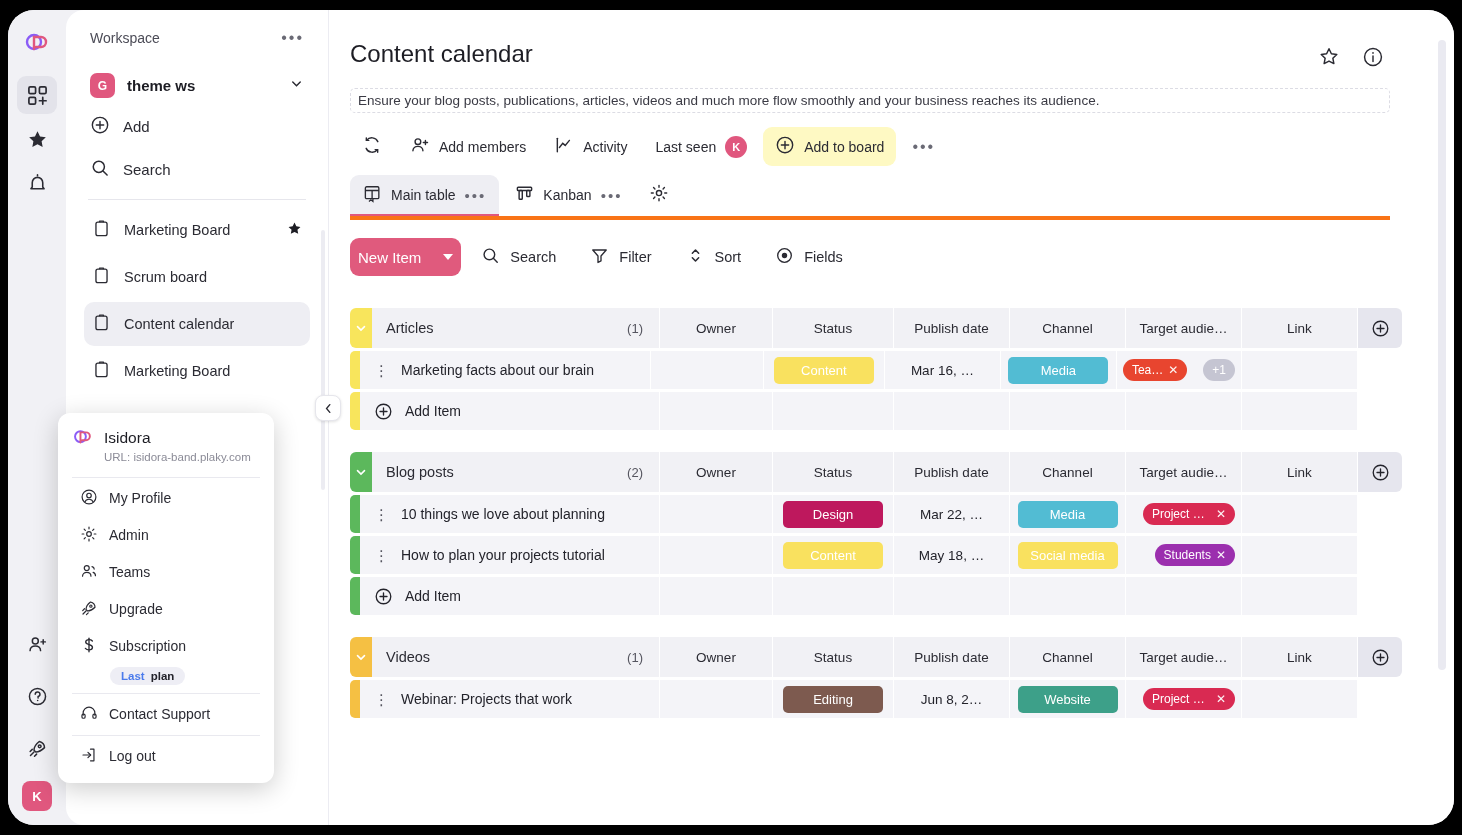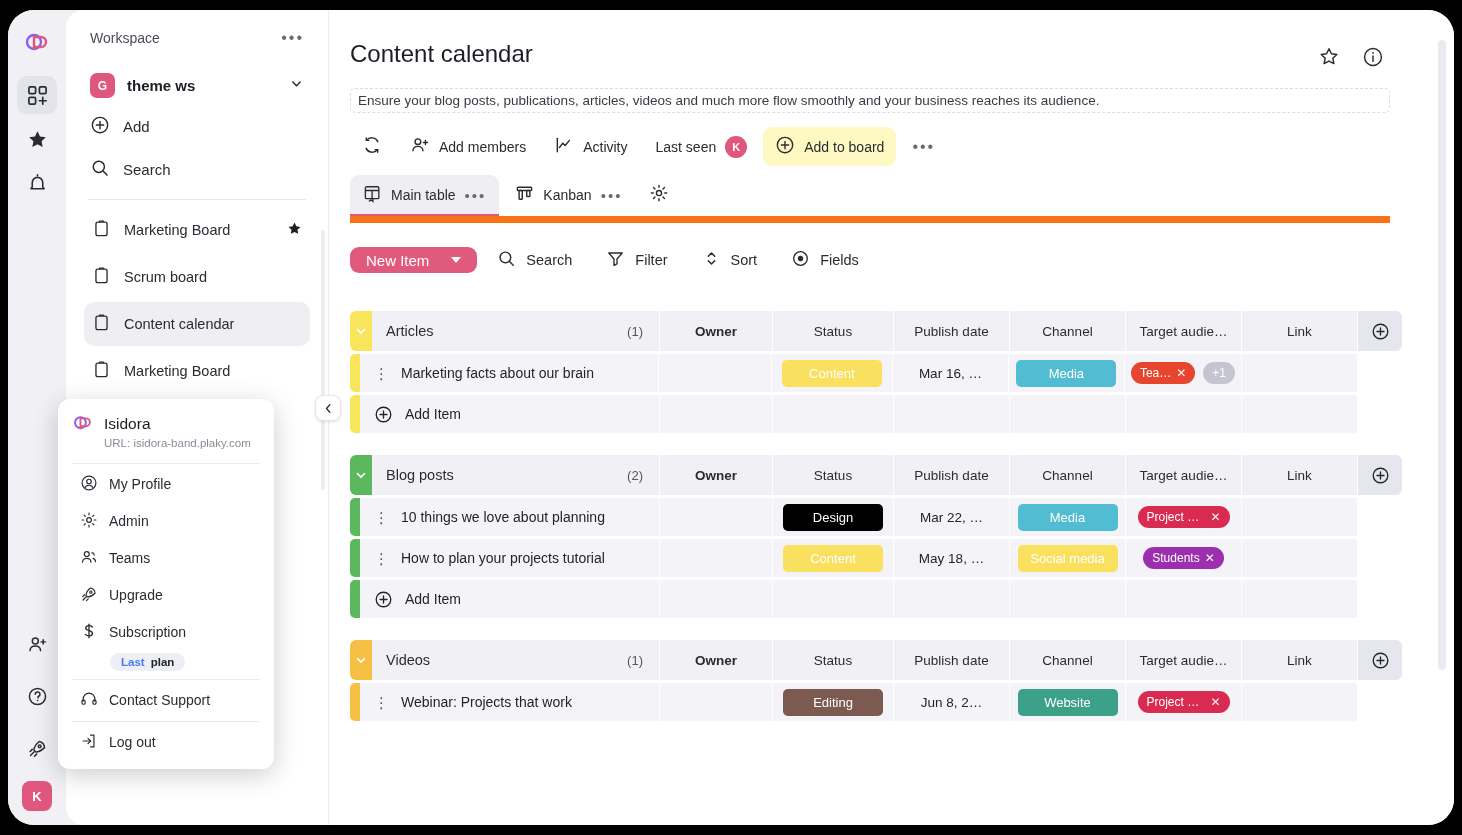--- a/index.html
+++ b/index.html
@@ -55,21 +55,21 @@
 
   
   .collapse-btn{
     position:absolute;right:-13px;top:385px;width:26px;height:26px;border-radius:8px;
     background:#fff;border:1px solid #e6e6ec;box-shadow:0 1px 3px rgba(0,0,0,.12);
     display:flex;align-items:center;justify-content:center;cursor:pointer;z-index:40;color:#2b2b33;
   }
 
   
   .user-menu{
-    position:absolute;left:50px;top:389px;width:216px;background:#fff;border-radius:12px;
+    position:absolute;left:50px;top:403px;width:216px;background:#fff;border-radius:12px;
     box-shadow:0 6px 26px rgba(0,0,0,.20);padding:10px 0 8px;z-index:60;
   }
   .um-head{display:flex;gap:10px;padding:6px 14px 12px;align-items:flex-start;}
   .um-name{font-size:15.5px;color:#1d1d24;line-height:1.2;}
   .um-url{font-size:11.5px;color:#8b8b97;margin-top:3px;}
   .um-sep{height:1px;background:#e9e9ef;margin:2px 14px;}
   .um-item{display:flex;align-items:center;gap:11px;padding:8px 14px;margin:0 8px;border-radius:8px;font-size:14px;color:#2b2b33;cursor:pointer;}
   .um-item.highlight{background:#e7e7ee;}
   .um-plan{margin:2px 0 6px 52px;display:inline-flex;align-items:center;gap:6px;background:#eeeef5;border-radius:11px;padding:3px 11px;font-size:11.5px;}
   .um-plan .free{color:#4b7bec;font-weight:bold;}
@@ -84,50 +84,50 @@
   .title-actions{margin-left:auto;display:flex;gap:22px;align-items:center;color:#2b2b33;padding-top:6px;}
   .desc{
     margin:16px 0 0;border:1px dashed #dcdce4;border-radius:5px;padding:4px 7px;
     font-size:13.5px;color:#3a3a44;width:1040px;
   }
   .meta-row{display:flex;align-items:center;gap:4px;margin-top:14px;color:#2b2b33;}
   .meta-btn{display:flex;align-items:center;gap:9px;padding:8px 12px;border-radius:9px;font-size:14px;cursor:pointer;}
   .meta-btn.filled{background:#fef9c3;}
   .av-sm{width:22px;height:22px;border-radius:50%;background:#e0577e;color:#fff;font-size:11px;font-weight:bold;display:flex;align-items:center;justify-content:center;}
 
-  .tabs{display:flex;align-items:center;gap:3px;margin-top:8px;border-bottom:7px solid #f97316;width:1040px;padding-bottom:0;}
+  .tabs{display:flex;align-items:center;gap:3px;margin-top:8px;border-bottom:4px solid #f97316;width:1040px;padding-bottom:0;}
   .tab{display:flex;align-items:center;gap:9px;padding:9px 13px;border-radius:9px 9px 0 0;font-size:14px;color:#2b2b33;cursor:pointer;position:relative;}
   .tab.active{background:#eeeef3;}
   .tab.active:after{content:"";position:absolute;left:0;right:0;bottom:-1px;height:2px;background:#e0577e;}
   .tab .dots{font-size:15px;color:#6a6a75;}
   .gear-tab{padding:9px 11px;cursor:pointer;color:#2b2b33;}
 
   .toolbar{display:flex;align-items:center;gap:6px;margin-top:18px;}
   .new-item{
     display:flex;align-items:center;background:#e05a7d;color:#fff;border-radius:9px;
-    height:26px;padding:0 16px;font-size:15px;cursor:pointer;gap:22px;
+    height:38px;padding:0 8px;font-size:15px;cursor:pointer;gap:22px;
   }
   .caret{width:0;height:0;border-left:5px solid transparent;border-right:5px solid transparent;border-top:6px solid #fff;}
   .tb-btn{display:flex;align-items:center;gap:10px;padding:8px 14px;border-radius:9px;font-size:14.5px;color:#2b2b33;cursor:pointer;}
 
   
   .table-area{margin-top:32px;padding-right:52px;}
   .group{margin-bottom:22px;}
   .grow{display:flex;align-items:stretch;margin-bottom:3px;}
   .cbar{width:22px;flex:0 0 22px;border-radius:6px 0 0 6px;}
   .cbar.sm{width:10px;flex:0 0 10px;border-radius:5px 0 0 5px;}
   .gh-cell, .cell{
     background:#f1f1f5;display:flex;align-items:center;justify-content:center;
     font-size:13.5px;color:#2b2b33;border-right:1px solid #fff;
   }
   .gh-name{
     flex:1 1 auto;justify-content:space-between;padding:0 16px 0 14px;height:40px;
     border-radius:0;font-size:14.5px;
   }
-  .col-owner{flex:0 0 113px;font-weight:bold;}
+  .col-owner{flex:0 0 113px;}
   .col-status{flex:0 0 121px;}
   .col-date{flex:0 0 116px;}
   .col-channel{flex:0 0 116px;}
   .col-target{flex:0 0 116px;}
   .col-link{flex:0 0 116px;}
   .col-plus{flex:0 0 44px;border-right:none;border-radius:0 6px 6px 0;background:#e6e6ee;}
   .grow.hdr .gh-cell{height:40px;}
   .grow.item .cell{height:38px;background:#f4f4f8;}
   .grow.item .col-plus{background:transparent;border-radius:0;}
   .grow.add .cell{height:38px;background:#f4f4f8;}
@@ -137,21 +137,21 @@
   .gcount{color:#55555f;font-size:13px;}
   .item-name{
     flex:1 1 auto;justify-content:flex-start;gap:12px;padding:0 14px;font-size:14px;color:#23232b;
   }
   .kebab{color:#55555f;font-size:15px;line-height:1;letter-spacing:0;cursor:pointer;}
   .plus-circle{color:#23232b;display:flex;align-items:center;}
   .pill{
     border-radius:5px;color:#fff;font-size:13px;display:flex;align-items:center;justify-content:center;
     height:27px;width:100%;max-width:100px;
   }
-  .tagwrap{display:flex;align-items:center;gap:8px;justify-content:center;width:100%;padding:0 6px;}
+  .tagwrap{display:flex;align-items:center;gap:16px;justify-content:flex-end;width:100%;padding:0 6px;}
   .tag{
     border-radius:13px;color:#fff;font-size:12px;height:22px;display:flex;align-items:center;
     gap:5px;padding:0 9px;max-width:92px;
   }
   .tag .tx{overflow:hidden;text-overflow:ellipsis;white-space:nowrap;}
   .tag .xx{font-size:12px;opacity:.95;cursor:pointer;}
   .tag-more{
     border-radius:13px;background:#c5c5d2;color:#fff;font-size:12px;height:22px;
     display:flex;align-items:center;padding:0 9px;
   }
@@ -560,21 +560,21 @@
               </div>
             </div>
             <div class="grow item">
               <div class="cbar sm" style="background:#5cb85c"></div>
               <div class="cell item-name">
                 <span class="kebab">⋮</span>
                 <span>10 things we love about planning</span>
               </div>
               <div class="cell col-owner"></div>
               <div class="cell col-status">
-                <div class="pill" style="background:#000000">Design</div>
+                <div class="pill" style="background:#be185d">Design</div>
               </div>
               <div class="cell col-date">
                 <span class="dtxt">Mar 22, …</span>
               </div>
               <div class="cell col-channel">
                 <div class="pill" style="background:#52bcd3">Media</div>
               </div>
               <div class="cell col-target">
                 <div class="tagwrap">
                   <div class="tag" style="background:#d92a52">

